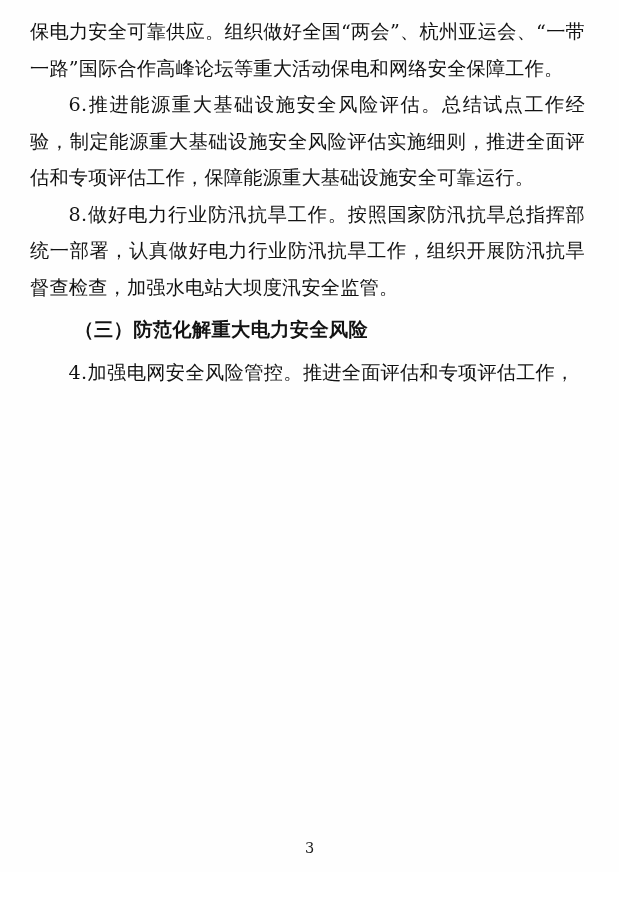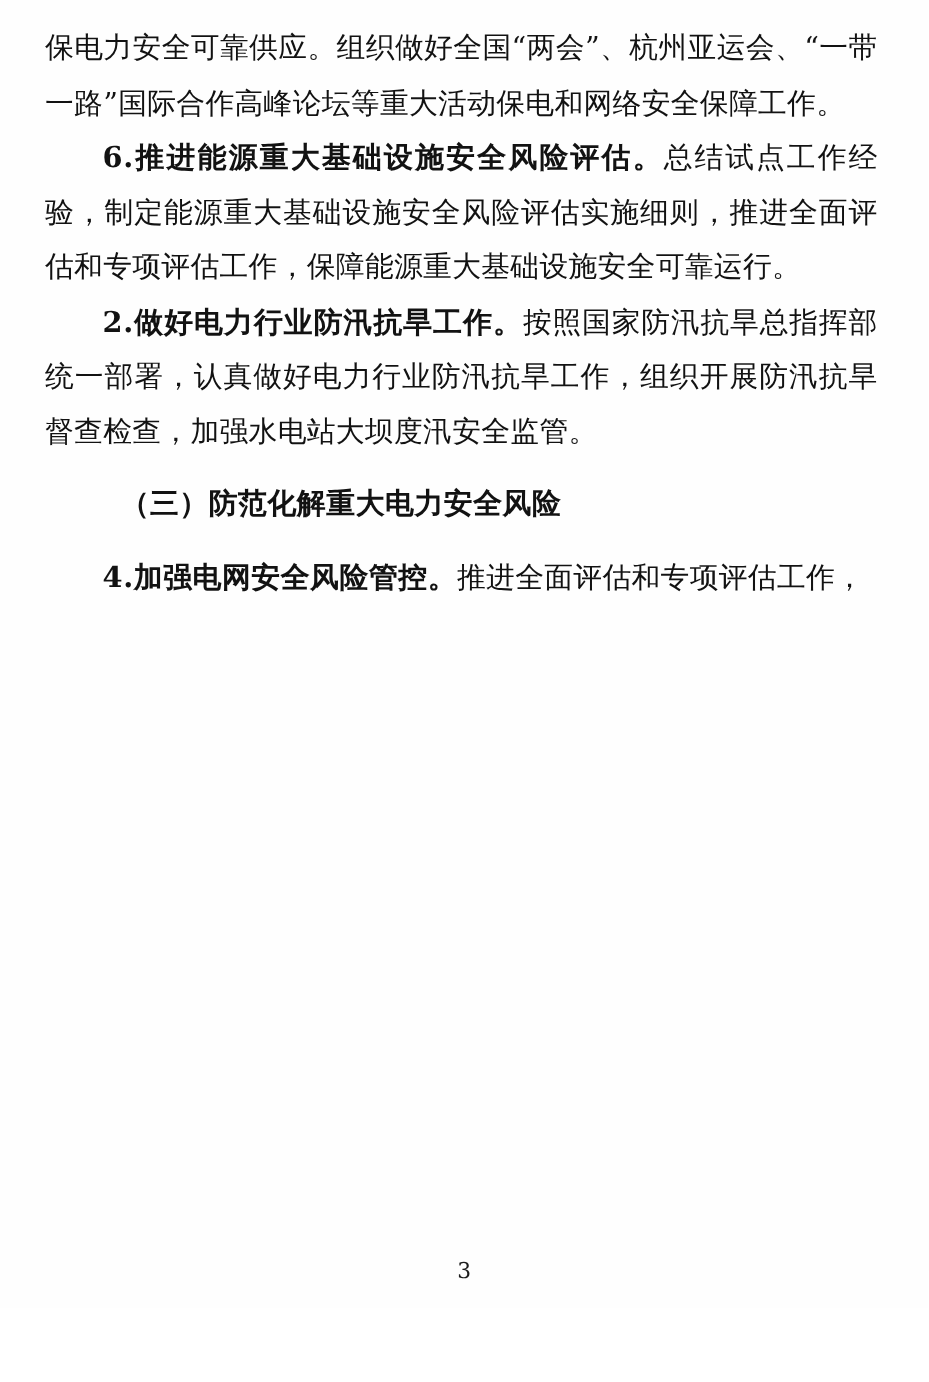--- a/index.html
+++ b/index.html
@@ -30,25 +30,25 @@
     letter-spacing: 0.2px;
   }
   .para {
     margin: 0;
     text-indent: 2em;
   }
   .para.first {
     text-indent: 0;
   }
   .lead {
-    font-weight: bold;
+    font-weight: normal;
     letter-spacing: 0.4px;
   }
   .subhead {
-    margin: 12px;
+    margin: 6px;
     text-indent: 2em;
     font-weight: bold;
     letter-spacing: 0.4px;
   }
   .page-number {
     position: absolute;
     left: 0;
     right: 0;
     bottom: 16px;
     text-align: center;
@@ -65,21 +65,21 @@
 
     <p class="para first">
       <span>保电力安全可靠供应。组织做好全国“两会”、杭州亚运会、“一带一路”国际合作高峰论坛等重大活动保电和网络安全保障工作。</span>
     </p>
 
     <p class="para">
       <span class="lead">6.推进能源重大基础设施安全风险评估。</span><span>总结试点工作经验，制定能源重大基础设施安全风险评估实施细则，推进全面评估和专项评估工作，保障能源重大基础设施安全可靠运行。</span>
     </p>
 
     <p class="para">
-      <span class="lead">2.做好电力行业防汛抗旱工作。</span><span>按照国家防汛抗旱总指挥部统一部署，认真做好电力行业防汛抗旱工作，组织开展防汛抗旱督查检查，加强水电站大坝度汛安全监管。</span>
+      <span class="lead">8.做好电力行业防汛抗旱工作。</span><span>按照国家防汛抗旱总指挥部统一部署，认真做好电力行业防汛抗旱工作，组织开展防汛抗旱督查检查，加强水电站大坝度汛安全监管。</span>
     </p>
 
     <p class="subhead">
       <span>（三）防范化解重大电力安全风险</span>
     </p>
 
 
 
     <p class="para">
       <span class="lead">4.加强电网安全风险管控。</span><span>推进全面评估和专项评估工作，</span>

